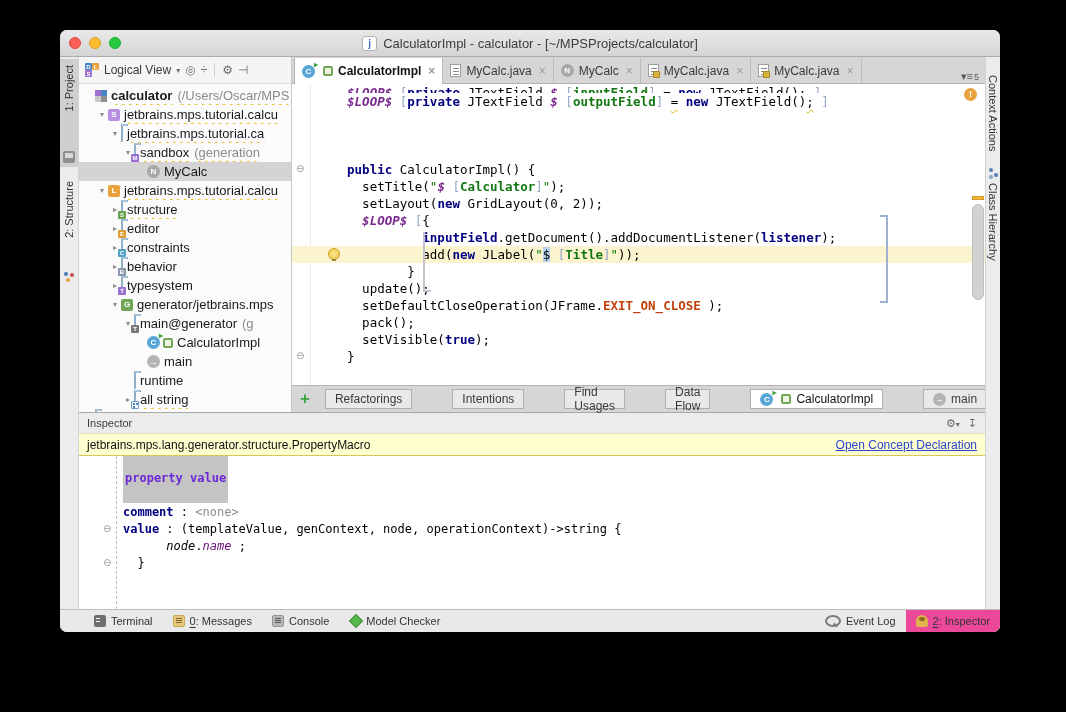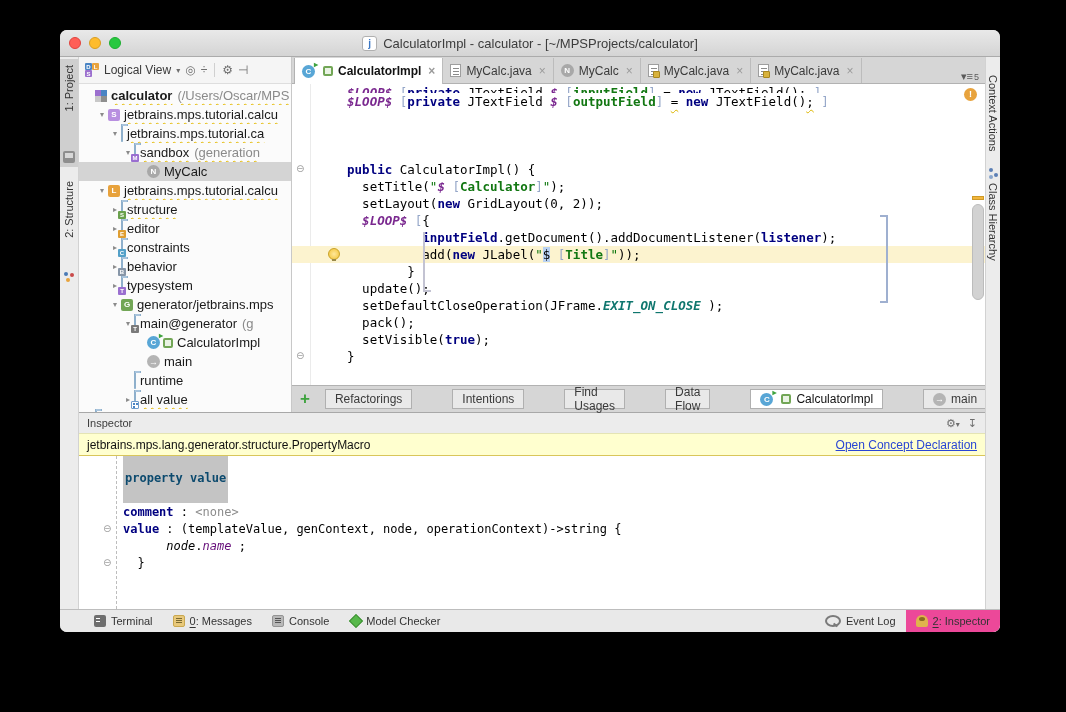--- a/index.html
+++ b/index.html
@@ -79,21 +79,21 @@
   .overflow{margin-left:auto;display:flex;align-items:center;color:#5a5a5a;font-size:11px;padding:0 6px;gap:1px;}
   .overflow .cnt{font-size:9px;}
   .code-area{flex:1 1 auto;background:#fff;position:relative;overflow:hidden;font-family:"DejaVu Sans Mono","Liberation Mono",monospace;font-size:12.5px;line-height:17px;}
   .code-gutterline{position:absolute;left:18px;top:0;bottom:0;border-left:1px solid #ebebeb;}
   .cl{position:relative;height:17px;padding-left:40px;white-space:pre;}
   .cl.hl{background:#fcf3cf;}
   .cl.clip{height:9px;overflow:hidden;}
   .cl.clip .codetext{display:inline-block;margin-top:-8px;}
   .sg-p{color:#000;} .sg-k{color:#000080;font-weight:bold;} .sg-m{color:#7a288f;font-weight:bold;font-style:italic;}
   .sg-b{color:#94a6c8;} .sg-g{color:#127712;font-weight:bold;} .sg-f{color:#000080;font-weight:bold;}
-  .sg-s{color:#067306;} .sg-cn{color:#0f766e;font-weight:bold;font-style:italic;}
+  .sg-s{color:#067306;} .sg-cn{color:#c2410c;font-weight:bold;}
   .sg-w{color:#000;text-decoration:underline;text-decoration-style:wavy;text-decoration-color:#dcb500;text-decoration-thickness:1px;text-underline-offset:3px;}
   .sg-sel{background:#b9d2f2;color:#000;}
   .foldmark{position:absolute;left:4px;top:3px;font-size:10px;color:#a0a0a0;line-height:1;font-family:"DejaVu Sans",sans-serif;}
   .bulb{position:absolute;left:36px;top:2px;width:12px;height:12px;border-radius:50%;background:radial-gradient(#ffe89a,#f2c235);border:1px solid #c9a227;box-sizing:border-box;}
   .bulb::after{content:"";position:absolute;left:3px;bottom:-2px;width:4px;height:2px;background:#9a8a4a;}
   .brk-right{position:absolute;left:588px;top:131px;width:6px;height:84px;border-right:2px solid #9fb0d0;border-top:2px solid #9fb0d0;border-bottom:2px solid #9fb0d0;}
   .brk-left{position:absolute;left:131px;top:148px;width:6px;height:58px;border-left:2px solid #c3c3d2;border-bottom:2px solid #c3c3d2;}
   .warnball{position:absolute;right:8px;top:4px;width:13px;height:13px;border-radius:50%;background:#e8a33d;color:#fff;font-size:9px;font-weight:bold;
             display:flex;align-items:center;justify-content:center;font-family:"Liberation Sans",sans-serif;}
   .stripe-mark{position:absolute;right:1px;top:112px;width:12px;height:4px;background:#f2b63c;border:1px solid #cf9a27;box-sizing:border-box;}
@@ -109,21 +109,21 @@
   
   .inspector{flex:1 1 auto;display:flex;flex-direction:column;border-top:1px solid #a8a8a8;min-height:0;}
   .insp-header{flex:0 0 20px;background:#ececec;display:flex;align-items:center;padding:0 8px;font-size:11px;color:#3c3c3c;}
   .insp-icons{margin-left:auto;display:flex;gap:8px;color:#6e6e6e;font-size:11px;}
   .insp-banner{flex:0 0 21px;background:#ffffcf;border-top:1px solid #e4e4b4;border-bottom:1px solid #d9c65a;display:flex;align-items:center;padding:0 8px;font-size:12px;color:#111;}
   .insp-link{margin-left:auto;color:#2a46d4;text-decoration:underline;cursor:pointer;}
   .insp-body{flex:1 1 auto;background:#fff;position:relative;overflow:hidden;font-family:"DejaVu Sans Mono","Liberation Mono",monospace;font-size:12px;line-height:17px;padding:14px 0 0 44px;}
   .insp-guide{position:absolute;left:37px;top:0;bottom:0;border-left:1px dashed #bdbdbd;}
   .il{height:17px;white-space:pre;position:relative;}
   .ifold{position:absolute;left:-20px;top:3px;font-size:10px;color:#a0a0a0;line-height:1;font-family:"DejaVu Sans",sans-serif;}
-  .isg-p{color:#000;} .isg-k{color:#000080;font-weight:bold;} .isg-ksel{color:#0c4a6e;font-weight:bold;background:#c4c4c4;padding:18px 2px;}
+  .isg-p{color:#000;} .isg-k{color:#000080;font-weight:bold;} .isg-ksel{color:#6d28d9;font-weight:bold;background:#c4c4c4;padding:18px 2px;}
   .isg-gy{color:#8c8c8c;} .isg-it{font-style:italic;color:#000;} .isg-ip{font-style:italic;color:#660e7a;}
   
   .tw-bar{flex:0 0 22px;background:#e9e9e9;border-top:1px solid #bdbdbd;display:flex;align-items:stretch;font-size:11px;color:#333;}
   .tw-left{display:flex;margin-left:24px;} .tw-right{display:flex;margin-left:auto;}
   .twb{display:flex;align-items:center;gap:5px;padding:0 10px;cursor:default;}
   .twb.active{background:#ec4899;}
   .twi{width:12px;height:12px;border-radius:2px;position:relative;flex:0 0 12px;}
   .twi-terminal{background:#6e6e6e;} .twi-terminal::after{content:"";position:absolute;left:2px;top:3px;width:4px;height:1px;background:#fff;box-shadow:0 3px 0 #fff;}
   .twi-messages{background:#e8c87a;border:1px solid #c9a850;box-sizing:border-box;} .twi-messages::after{content:"";position:absolute;left:2px;top:2px;width:6px;height:1px;background:#7a6a30;box-shadow:0 2px 0 #7a6a30,0 4px 0 #7a6a30;}
   .twi-console{background:#b8b8b8;border:1px solid #949494;box-sizing:border-box;} .twi-console::after{content:"";position:absolute;left:2px;top:2px;width:6px;height:1px;background:#555;box-shadow:0 2px 0 #555,0 4px 0 #555;}
@@ -291,21 +291,21 @@
                   <span class="tlabel">main</span>
                 </div>
                 <div class="trow" style="padding-left: 43px;">
                   <span class="tarrow"></span>
                   <span class="ti"><span class="folder"></span></span>
                   <span class="tlabel">runtime</span>
                 </div>
                 <div class="trow" style="padding-left: 43px;">
                   <span class="tarrow">▸</span>
                   <span class="ti"><span class="folder"><span class="fbadge fb-models"></span></span></span>
-                  <span class="tlabel u">all value</span>
+                  <span class="tlabel u">all string</span>
                 </div>
                 <div class="trow" style="padding-left: 4px;">
                   <span class="tarrow"></span>
                   <span class="ti"><span class="folder"></span></span>
                   <span class="tlabel">Modules Pool</span>
                 </div>
               </div>
           </div>
 
           <div class="editor-col">

